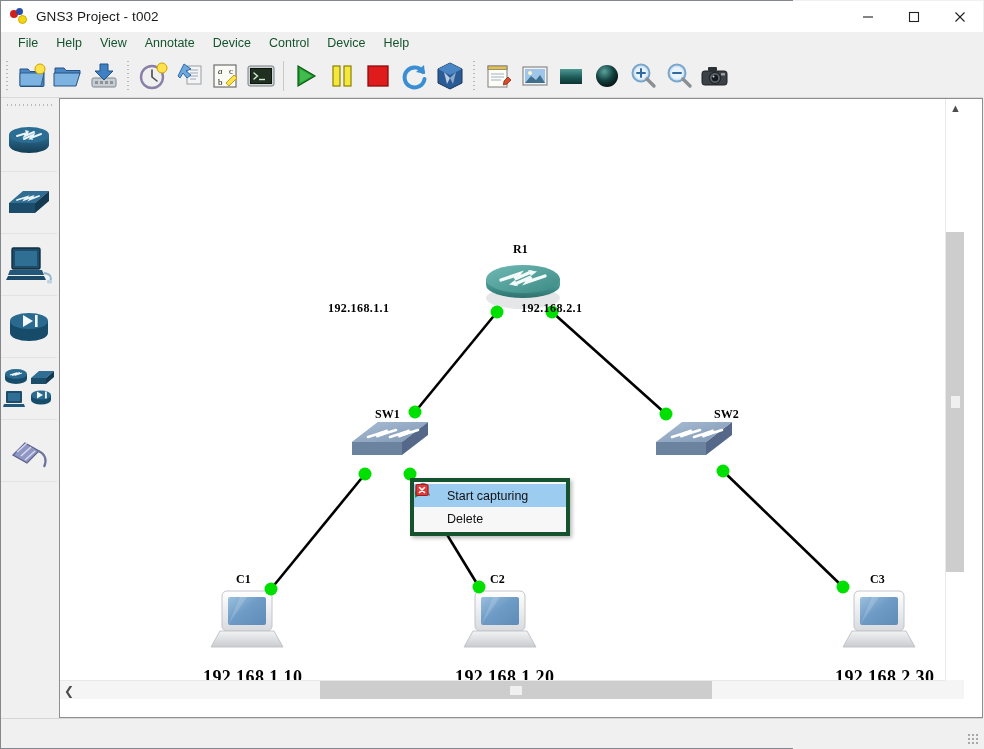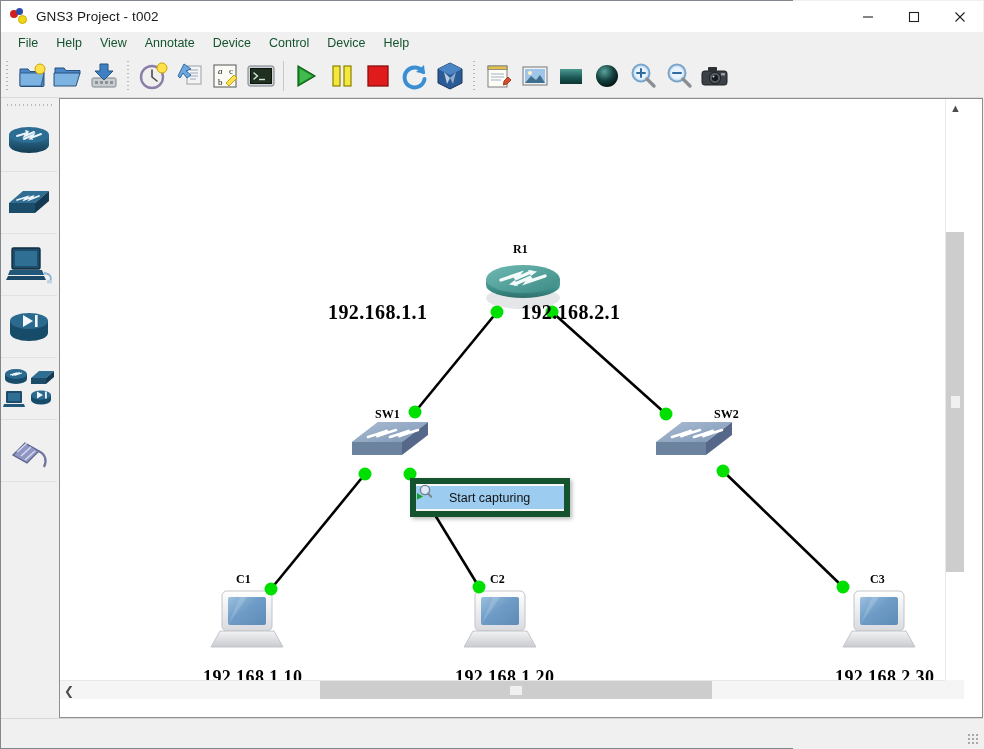--- a/index.html
+++ b/index.html
@@ -106,21 +106,21 @@
   .nlabel {
     position: absolute;
     font-family: "Liberation Serif", serif;
     font-weight: bold; color: #000;
     white-space: nowrap;
   }
   .nname { font-size: 12px; }
   .nip   { font-size: 18px; letter-spacing: .4px; }
   .lnklabel {
     position:absolute; font-family:"Liberation Serif", serif;
-    font-weight:bold; font-size:20px; color:#000; white-space:nowrap; letter-spacing:.4px;
+    font-weight:bold; font-size:12px; color:#000; white-space:nowrap; letter-spacing:.4px;
   }
 
   
   .vscroll {
     position: absolute; right: 0; top: 0; width: 19px; height: 600px;
     background: #ffffff; border-left: 1px solid #e8e8e8;
   }
   .hscroll {
     position: absolute; left: 0; bottom: 0; width: 904px; height: 19px;
     background: #f5f5f5; border-top: 1px solid #e8e8e8;
@@ -146,21 +146,21 @@
     position:absolute; right: 3px; bottom: 2px; width: 12px; height: 12px;
     background-image:
       radial-gradient(circle at 1px 1px, #a8a8a8 1px, transparent 1px);
     background-size: 4px 4px;
   }
 
   
   .ctxmenu {
     position: absolute; left: 350px; top: 379px; width: 160px;
     background: #f7f7f7;
-    border: 6px solid #14532d;
+    border: 4px solid #14532d;
     box-shadow: 2px 2px 4px rgba(0,0,0,.28);
     padding: 2px 0;
     z-index: 50;
   }
   .ctxitem {
     display:flex; align-items:center; height: 23px; padding: 0 6px;
     font-size: 12.5px; color: #111;
   }
   .ctxitem.sel { background: #9ccdf0; }
   .ctxicon {
@@ -581,20 +581,29 @@
         <div class="ctxitem sel">
           <span class="ctxicon">
             <svg width="16" height="16" viewBox="0 0 16 16">
               <circle cx="9" cy="6" r="4.6" fill="#dfeaf4" stroke="#6f7f8f" stroke-width="1.3"></circle>
               <path d="M12 9.5 l3.2 3.2" stroke="#7b848c" stroke-width="2" stroke-linecap="round"></path>
               <path d="M1 9 l6 3.4 l-6 3.4 z" fill="#17a02a"></path>
             </svg>
           </span>
           <span>Start capturing</span>
         </div>
+        <div class="ctxitem">
+          <span class="ctxicon">
+            <svg width="16" height="16" viewBox="0 0 16 16">
+              <rect x="2" y="2.5" width="12" height="11" rx="1.5" fill="#e03b3b" stroke="#9e1f1f" stroke-width="1.2"></rect>
+              <path d="M5.5 5.5l5 5M10.5 5.5l-5 5" stroke="#ffffff" stroke-width="1.6" stroke-linecap="round"></path>
+            </svg>
+          </span>
+          <span>Delete</span>
+        </div>
       </div>
 
       <div class="vscroll">
         <div class="sb-arrow" style="left:0; top:0; width:19px; height:18px;">▲</div>
         <div class="sb-thumb" style="left:0; top:133px; width:19px; height:340px;">
           <div class="grip" style="left:5px; top:164px; width:9px; height:12px;"></div>
         </div>
         <div class="sb-arrow" style="left:0; bottom:0; width:19px; height:18px;">▼</div>
       </div>
 

